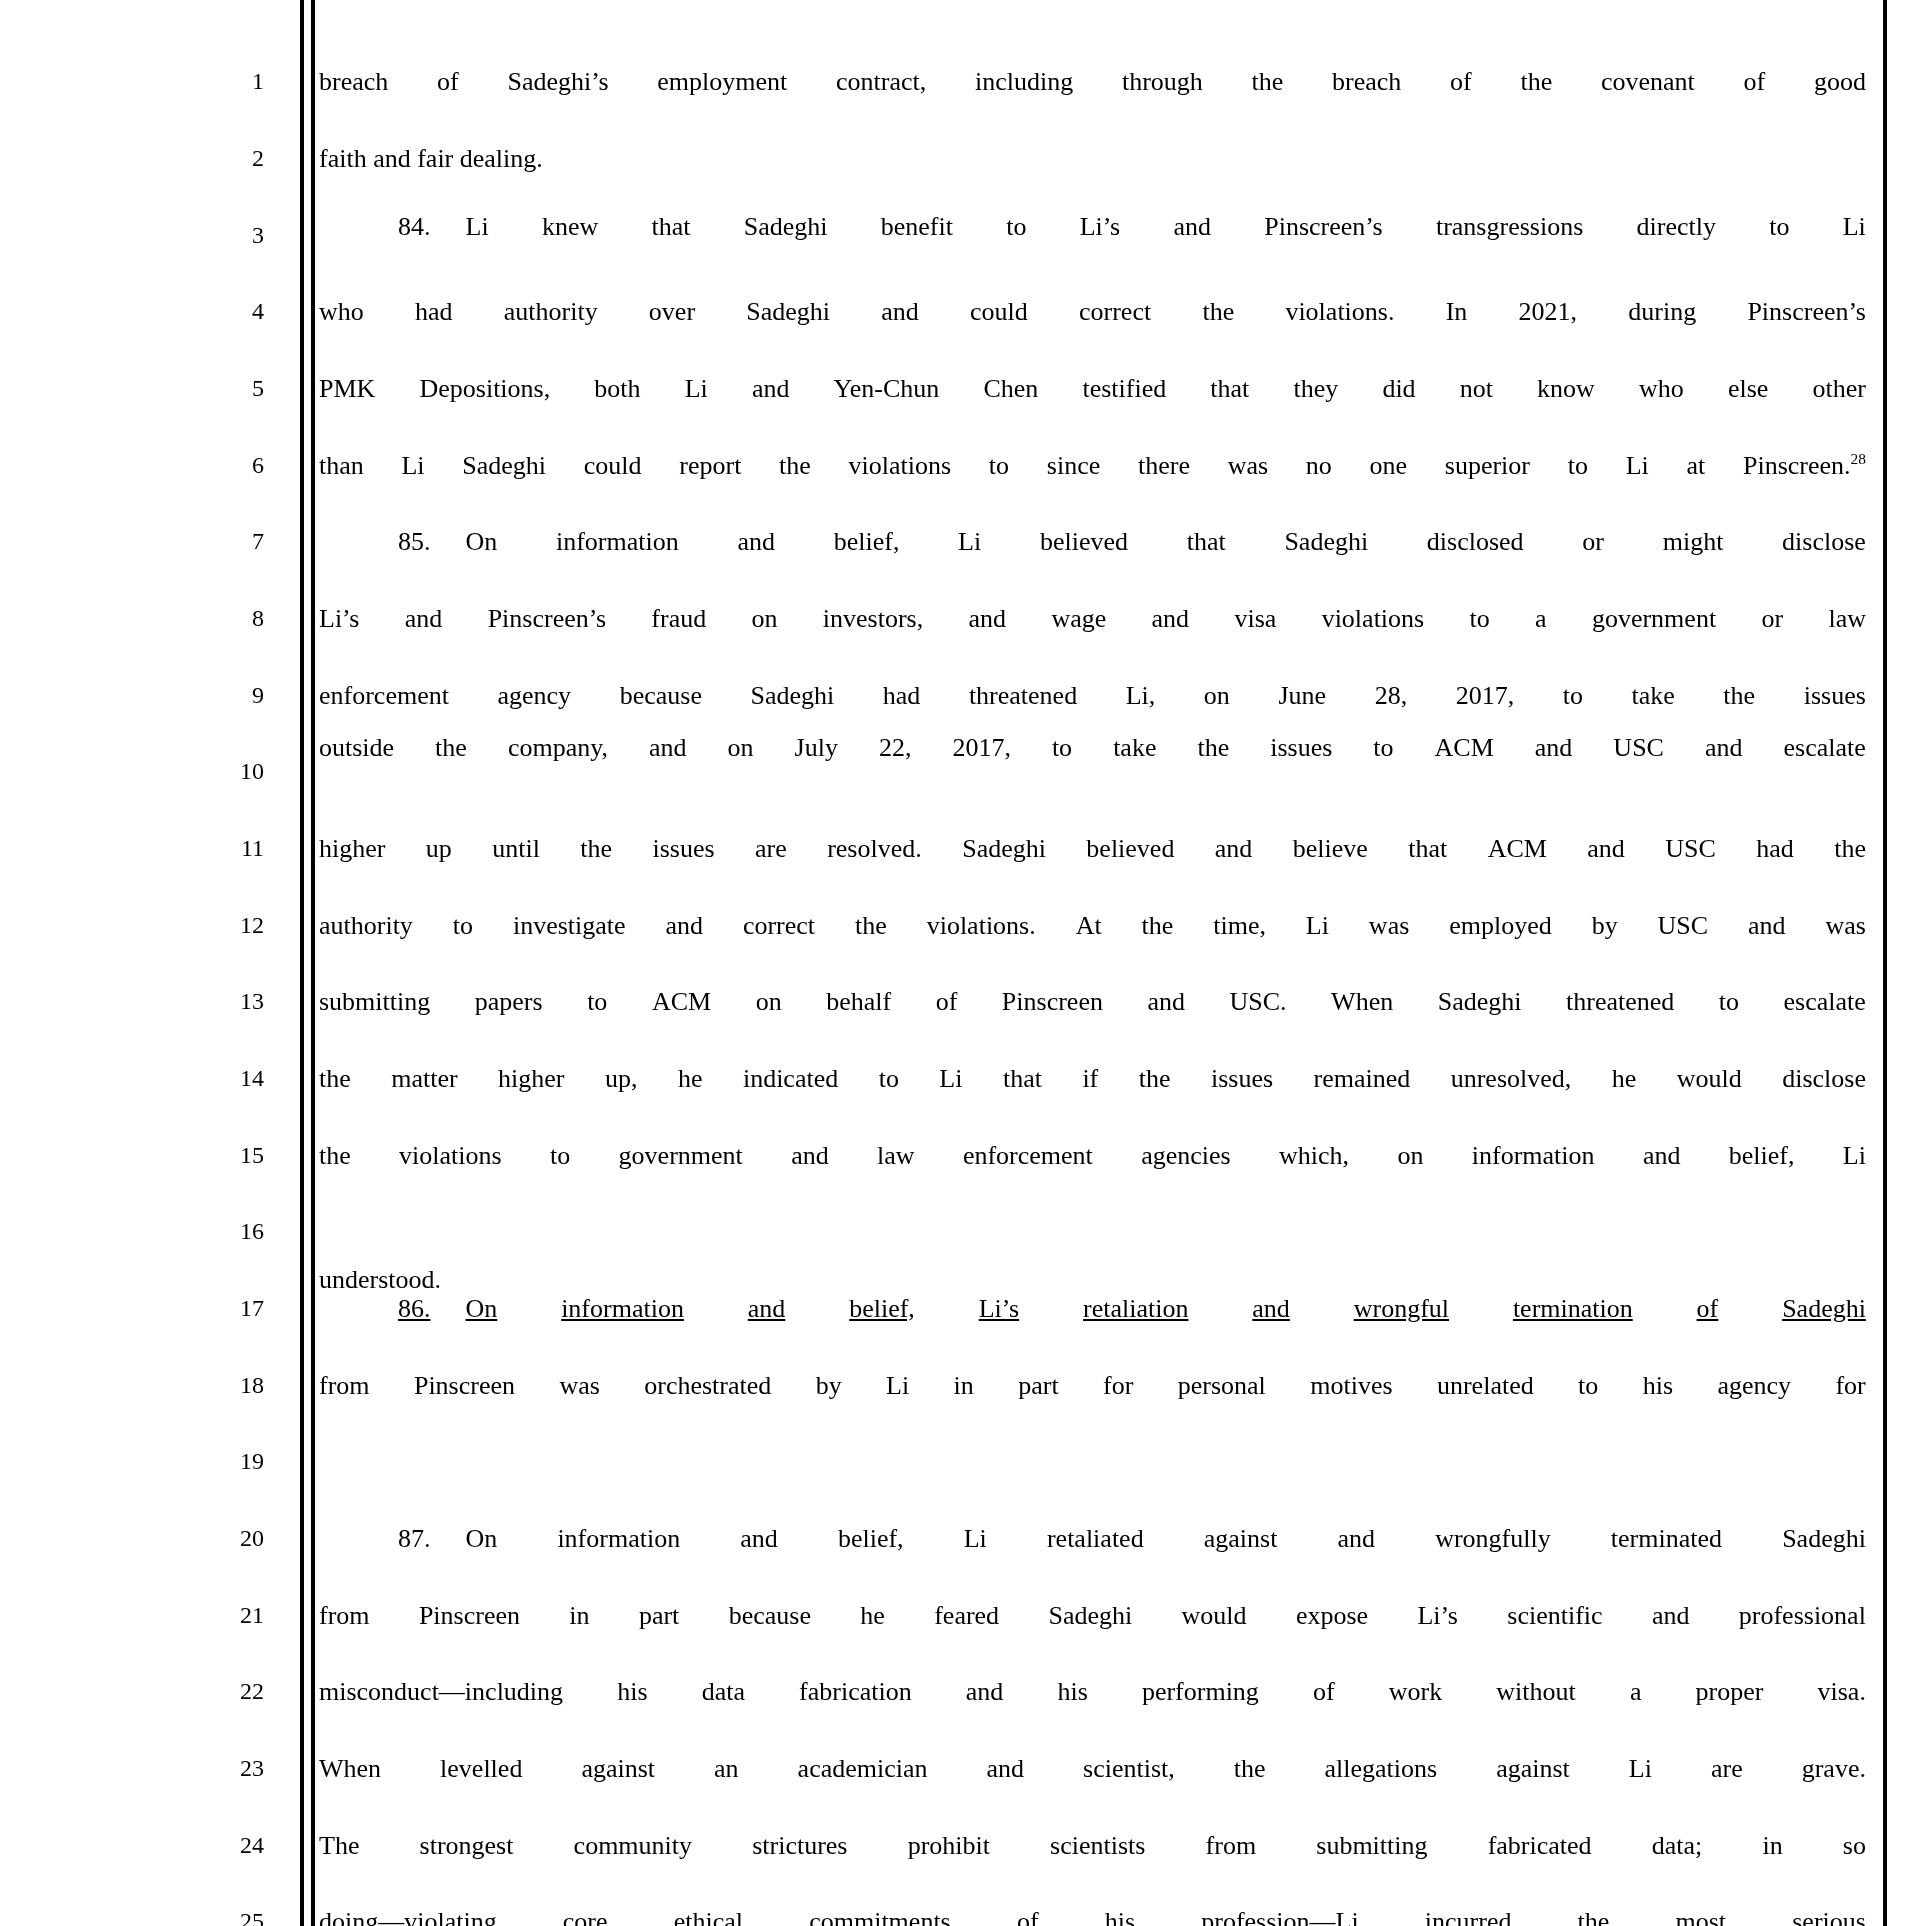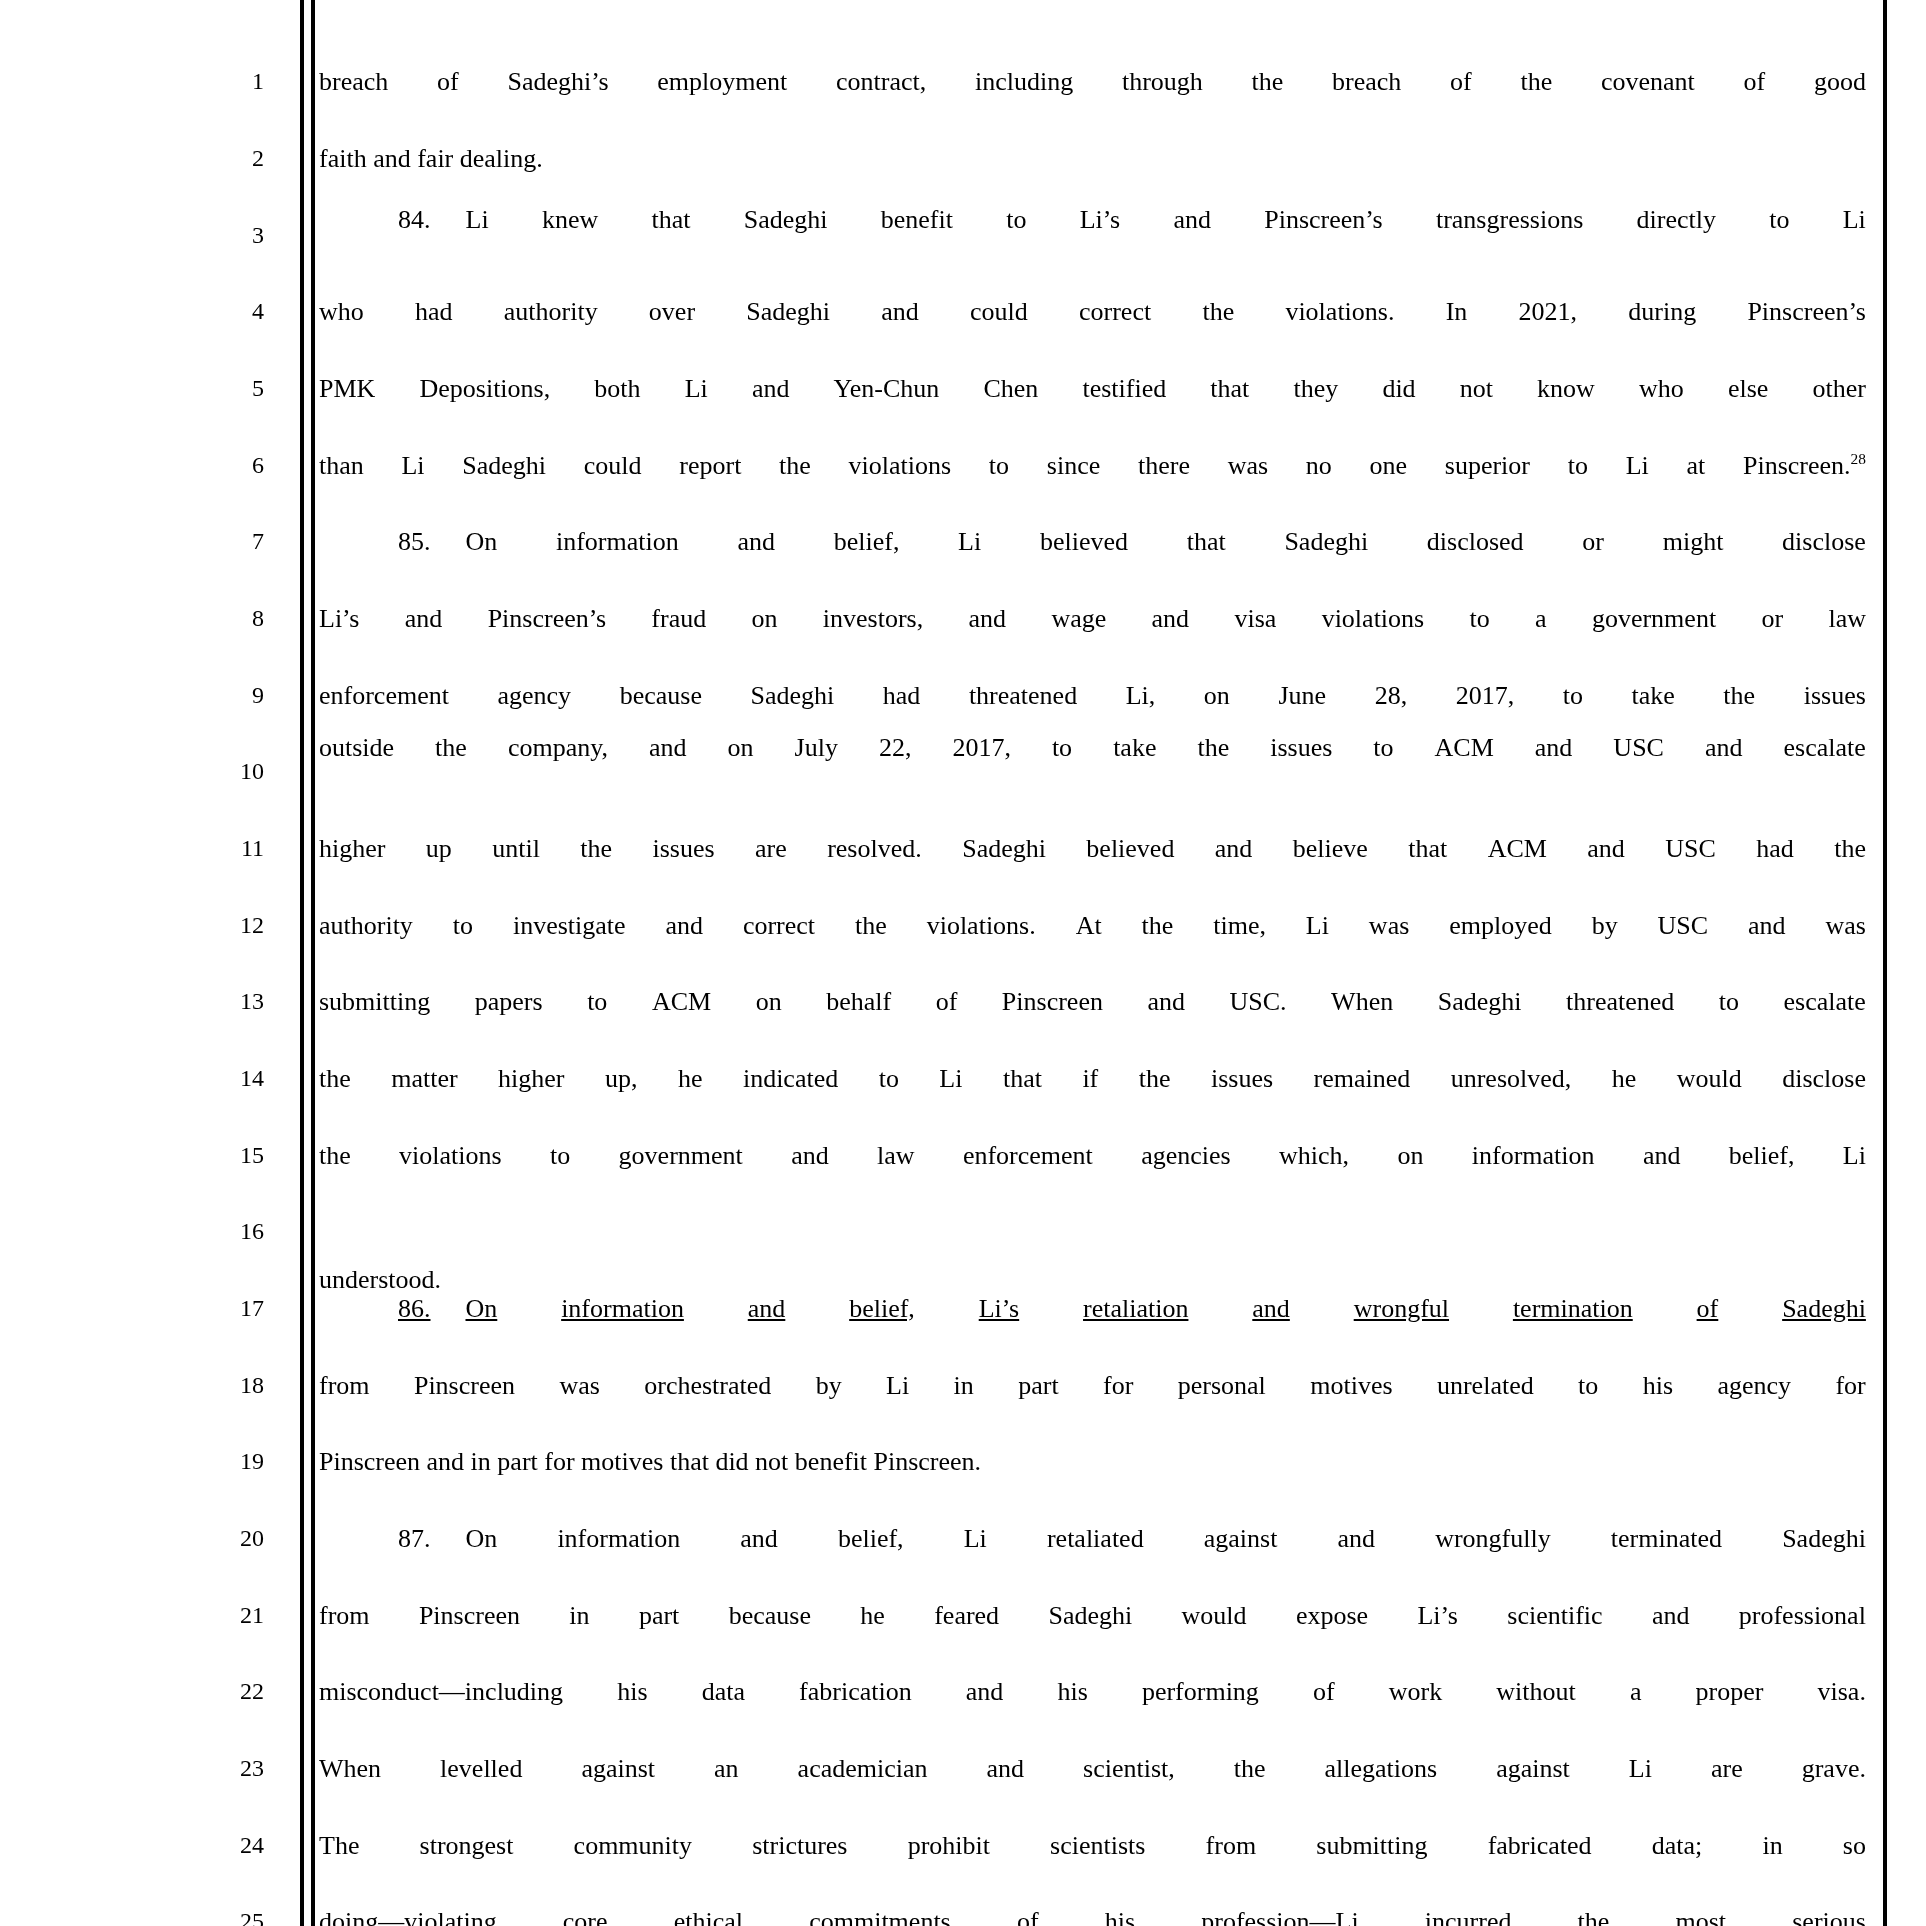--- a/index.html
+++ b/index.html
@@ -135,21 +135,21 @@
         <span>through</span>
         <span>the</span>
         <span>breach</span>
         <span>of</span>
         <span>the</span>
         <span>covenant</span>
         <span>of</span>
         <span>good</span>
       </div>
       <div class="tline flush" style="top: 146px;">faith and fair dealing.</div>
-      <div class="tline just" style="top: 207px;">
+      <div class="tline just" style="top: 214px;">
         <span><span class="para-indent"></span>84.<span class="num-gap"></span>Li</span>
         <span>knew</span>
         <span>that</span>
         <span>Sadeghi</span>
         <span>benefit</span>
         <span>to</span>
         <span>Li’s</span>
         <span>and</span>
         <span>Pinscreen’s</span>
         <span>transgressions</span>
@@ -395,21 +395,20 @@
         <span>part</span>
         <span>for</span>
         <span>personal</span>
         <span>motives</span>
         <span>unrelated</span>
         <span>to</span>
         <span>his</span>
         <span>agency</span>
         <span>for</span>
       </div>
-      <div class="tline flush" style="top: 1449px;">Pinscreen and in part for motives that did not benefit Pinscreen.</div>
       <div class="tline just" style="top: 1526px;">
         <span><span class="para-indent"></span>87.<span class="num-gap"></span>On</span>
         <span>information</span>
         <span>and</span>
         <span>belief,</span>
         <span>Li</span>
         <span>retaliated</span>
         <span>against</span>
         <span>and</span>
         <span>wrongfully</span>

